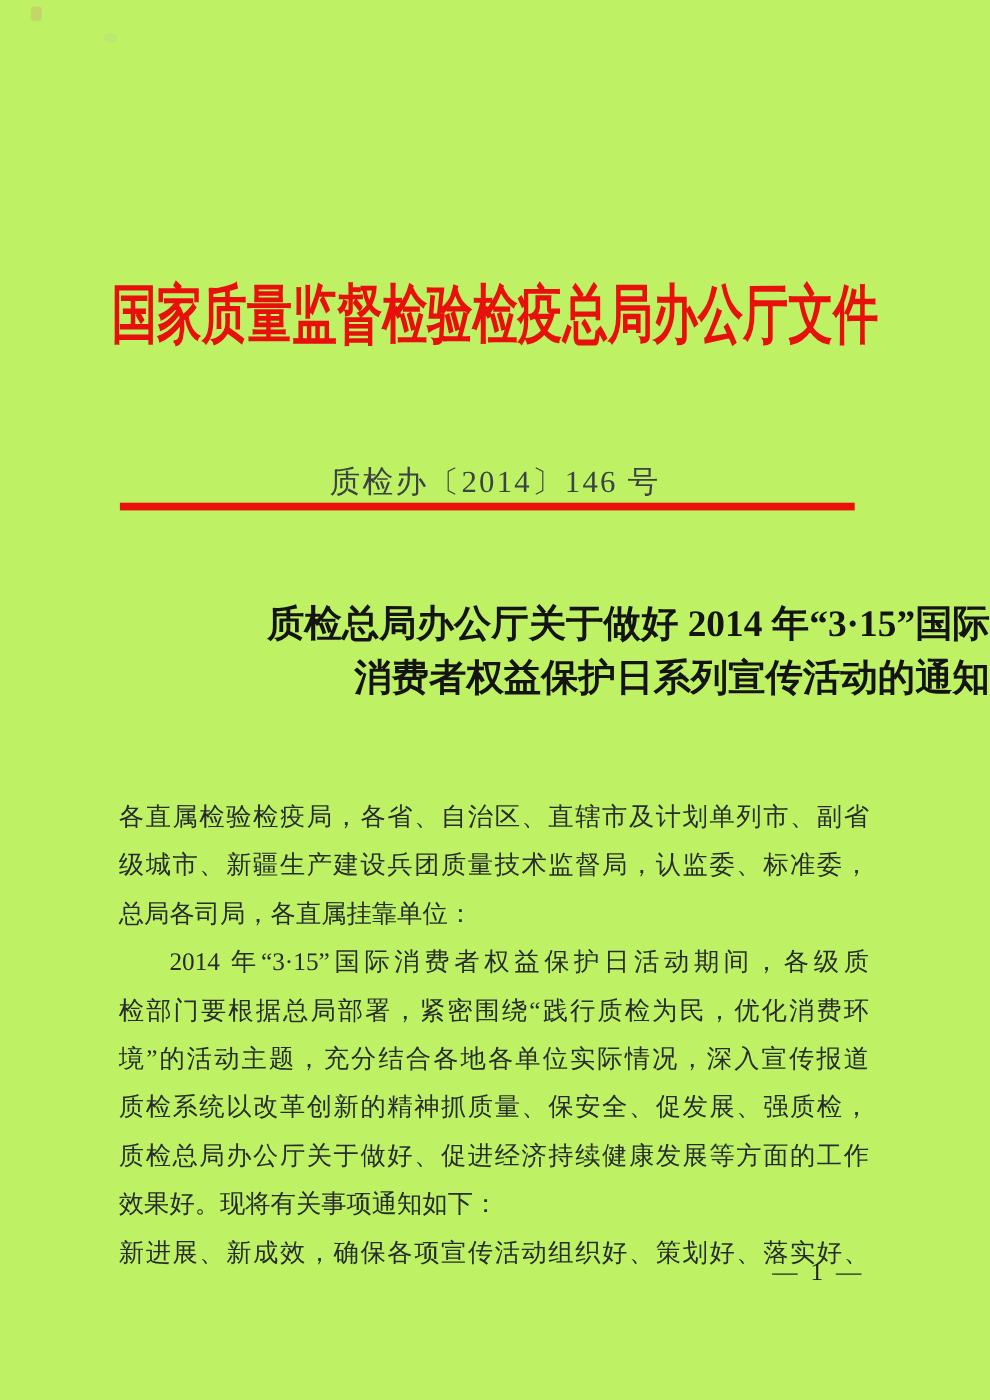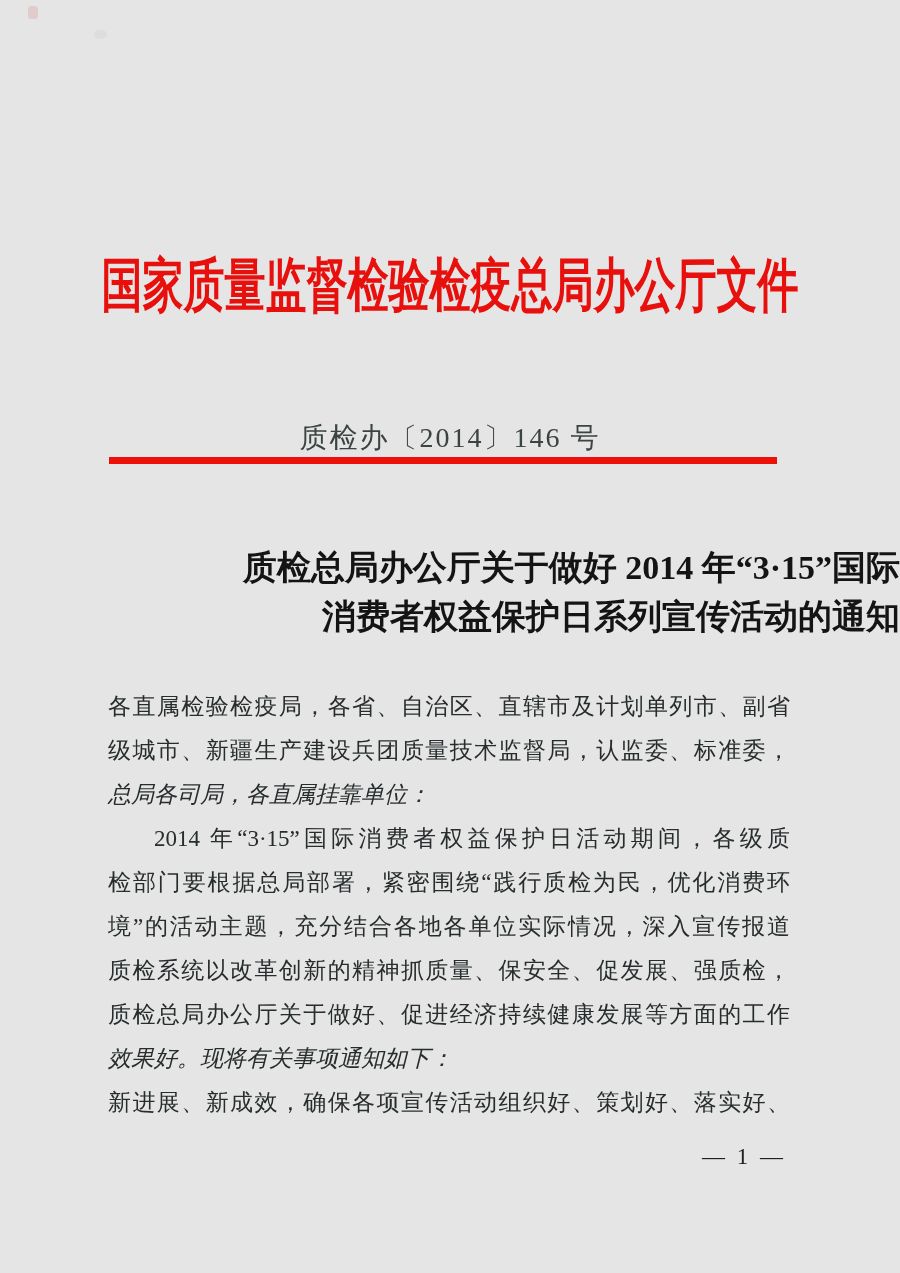--- a/index.html
+++ b/index.html
@@ -4,21 +4,21 @@
 <style>
   html, body {
     margin: 0;
     padding: 0;
     background: #ffffff;
   }
   .page {
     position: relative;
     width: 900px;
     height: 1273px;
-    background: #e5e5e5;
+    background: #bef264;
     overflow: hidden;
     font-family: "Liberation Serif", "DejaVu Serif", serif;
   }
   
   .artifact-1 {
     position: absolute; left: 28px; top: 6px;
     width: 10px; height: 13px; border-radius: 3px;
     background: rgba(210,120,120,0.22);
   }
   .artifact-2 {
@@ -65,36 +65,35 @@
     width: 900px;
     text-align: right;
     font-size: 34px;
     font-weight: bold;
     color: #141414;
     line-height: 49px;
   }
   
   .body-text {
     position: absolute;
-    top: 685px; left: 108px;
+    top: 721px; left: 108px;
     width: 682px;
     font-size: 23px;
     line-height: 44px;
     color: #272c2c;
   }
   .body-line {
     height: 44px;
     text-align: justify;
     text-align-last: justify;
     white-space: nowrap;
   }
   .body-line.flush {
     text-align: center;
     text-align-last: left;
-    font-style: italic;
   }
   .body-line.indent {
     text-indent: 46px;
   }
   
   .page-number {
     position: absolute;
     top: 1144px; left: 0;
     width: 786px;
     text-align: right;

